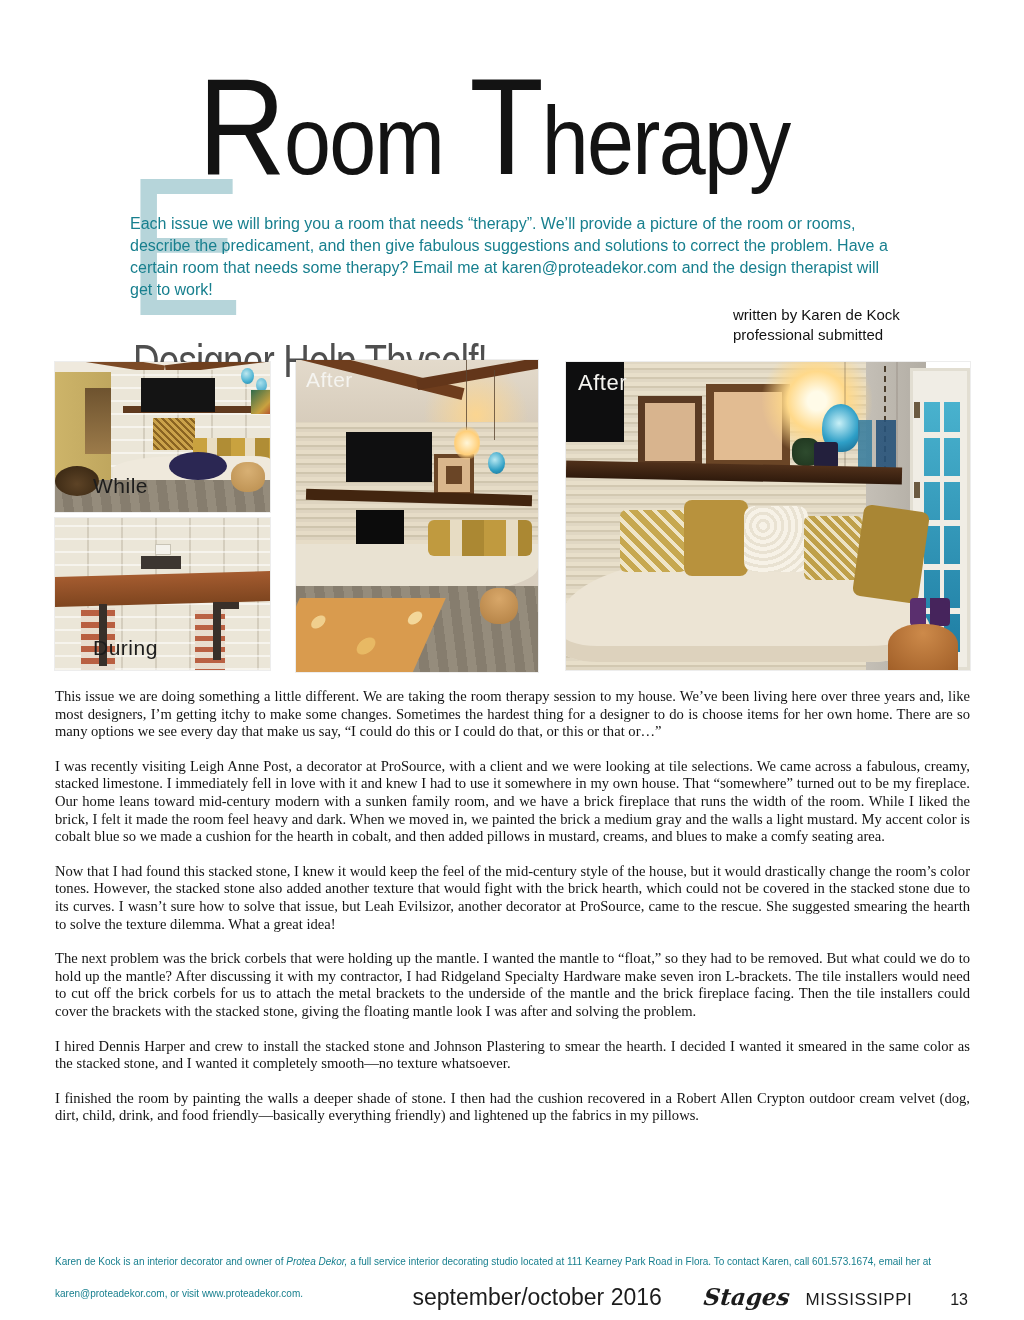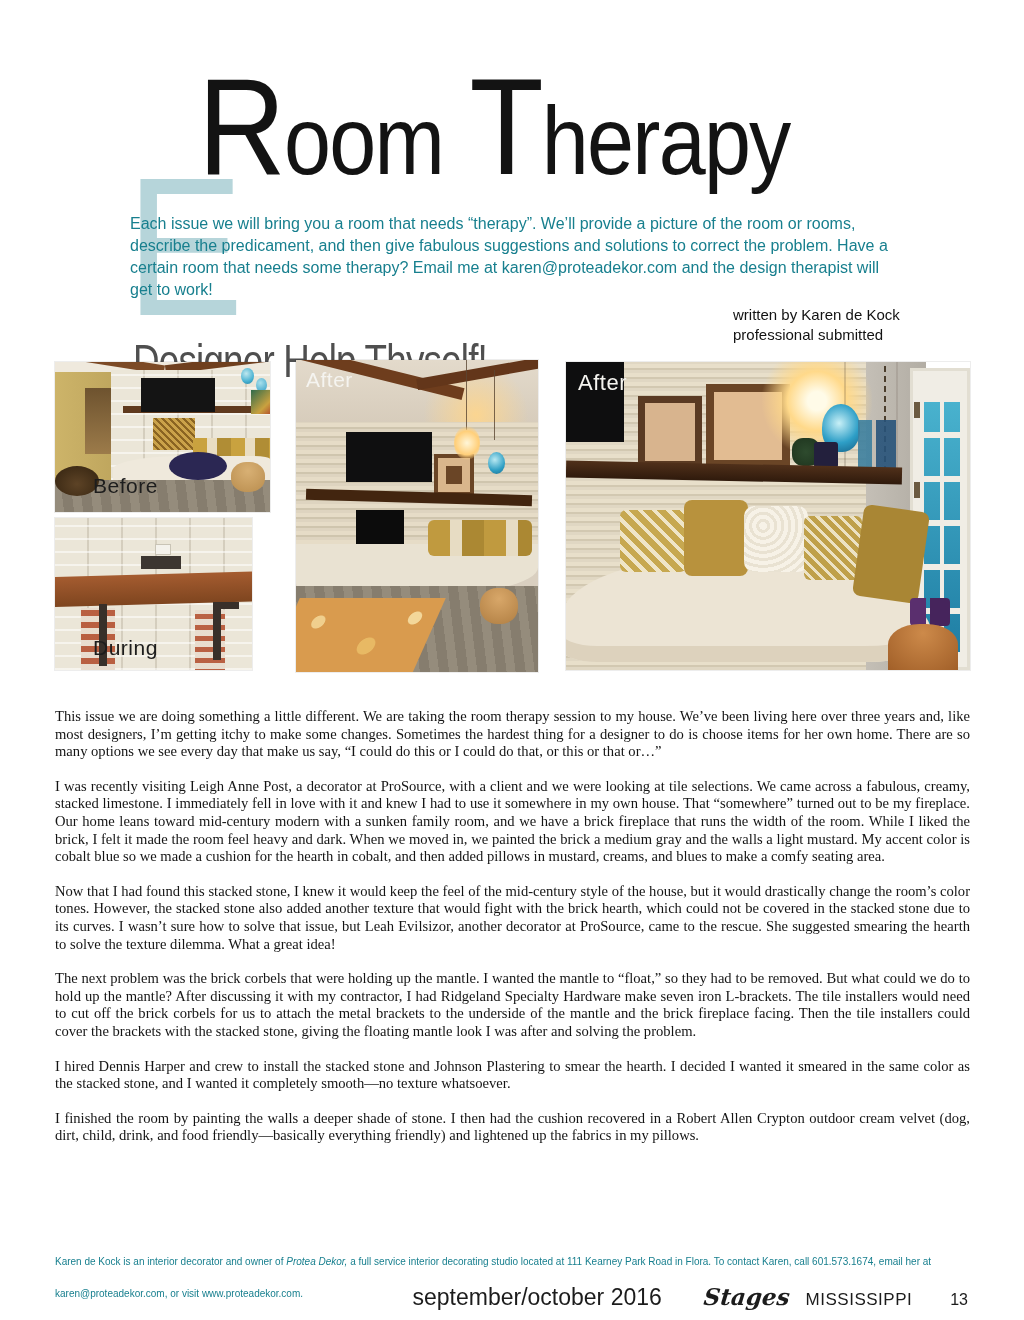--- a/index.html
+++ b/index.html
@@ -24,21 +24,21 @@
   .subtitle{position:absolute;left:133px;top:296px;color:var(--subtitle,#4f4f4f);font-size:46px;
             font-weight:100;white-space:nowrap;transform:scaleX(.8);transform-origin:left top;letter-spacing:-1px;}
 
   
   figure{margin:0;position:absolute;overflow:hidden;box-shadow:0 0 0 1px rgba(0,0,0,.07);text-align:right;}
   figure *{position:absolute;}
   .ph-label{font-size:21px;color:var(--label_dark,#1d1d1d);z-index:9;letter-spacing:.5px;}
   .ph-label.light{color:var(--label_light,#f5f4f0);}
 
   .f-before{left:55px;top:362px;width:215px;height:150px;background:#efe9dd;}
-  .f-during{left:55px;top:518px;width:197px;height:152px;}
+  .f-during{left:55px;top:518px;width:215px;height:152px;}
   .f-aftermid{left:296px;top:360px;width:242px;height:312px;background:#d9cfc0;}
   .f-afterright{left:566px;top:362px;width:404px;height:308px;}
 
   .brick{background:
       repeating-linear-gradient(0deg,rgba(255,255,255,.55) 0 2px,transparent 2px 13px),
       repeating-linear-gradient(90deg,transparent 0 32px,rgba(170,160,140,.35) 32px 34px),
       #ebe6d8;}
   .stone{background:repeating-linear-gradient(0deg,#ded4c0 0 3px,#cfc5ae 3px 5px,#e6dcc7 5px 9px);}
   .planks{background:repeating-linear-gradient(83deg,#958c7c 0 9px,#867d6e 9px 19px);}
 
@@ -135,21 +135,21 @@
   .r-pgeo2{left:238px;top:154px;width:58px;height:64px;border-radius:6px;background:
       repeating-linear-gradient(45deg,#bfa04a 0 5px,#ece2c4 5px 8px);}
   .r-psolid2{left:292px;top:146px;width:66px;height:92px;border-radius:8px;background:#a98634;transform:rotate(8deg);}
   .r-drum{left:322px;top:262px;width:70px;height:46px;border-radius:45% 45% 0 0;background:radial-gradient(circle at 50% 20%,#cd8a4a,#a15f28);}
   .r-votives{left:344px;top:236px;width:40px;height:28px;background:
       linear-gradient(90deg,#5a2f6e 0 16px,transparent 16px 20px,#46245c 20px 38px);border-radius:4px;}
   .r-label{left:12px;top:8px;font-size:22px;}
 
   
   .article{position:absolute;left:55px;top:688px;width:915px;color:var(--body,#141414);
-           font-family:"Liberation Serif",serif;font-size:14.6px;line-height:17.6px;text-align:justify;margin-top:20px;}
+           font-family:"Liberation Serif",serif;font-size:14.6px;line-height:17.6px;text-align:justify;}
   .article p{margin:0 0 17px 0;}
   .endmark{font-family:"DejaVu Sans",sans-serif;font-size:15px;color:#2a2a2a;}
 
   .bio{position:absolute;left:55px;top:1222px;width:915px;color:var(--teal,#177f8e);
        font-size:10px;line-height:32px;margin-top:24px;}
   .bio .it{font-style:italic;}
 
   
   .footer{position:absolute;left:55px;top:1283px;width:913px;display:flex;justify-content:flex-end;
           align-items:baseline;gap:16px;color:#1c1c1c;}
@@ -189,21 +189,21 @@
     <div class="b-pend1"></div>
     <div class="b-pend2"></div>
     <div class="b-art"></div>
     <div class="b-screen"></div>
     <div class="b-pillows"></div>
     <div class="b-bench"></div>
     <div class="b-navy"></div>
     <div class="b-floor planks"></div>
     <div class="b-drum"></div>
     <div class="b-table"></div>
-    <figcaption class="ph-label b-label">Before</figcaption>
+    <figcaption class="ph-label b-label">While</figcaption>
   </figure>
 
   <figure class="f-during">
     <div class="d-wall brick"></div>
     <div class="d-outlet"></div>
     <div class="d-box"></div>
     <div class="d-beam"></div>
     <div class="d-patchL"></div>
     <div class="d-brkL"></div>
     <div class="d-patchR"></div>

